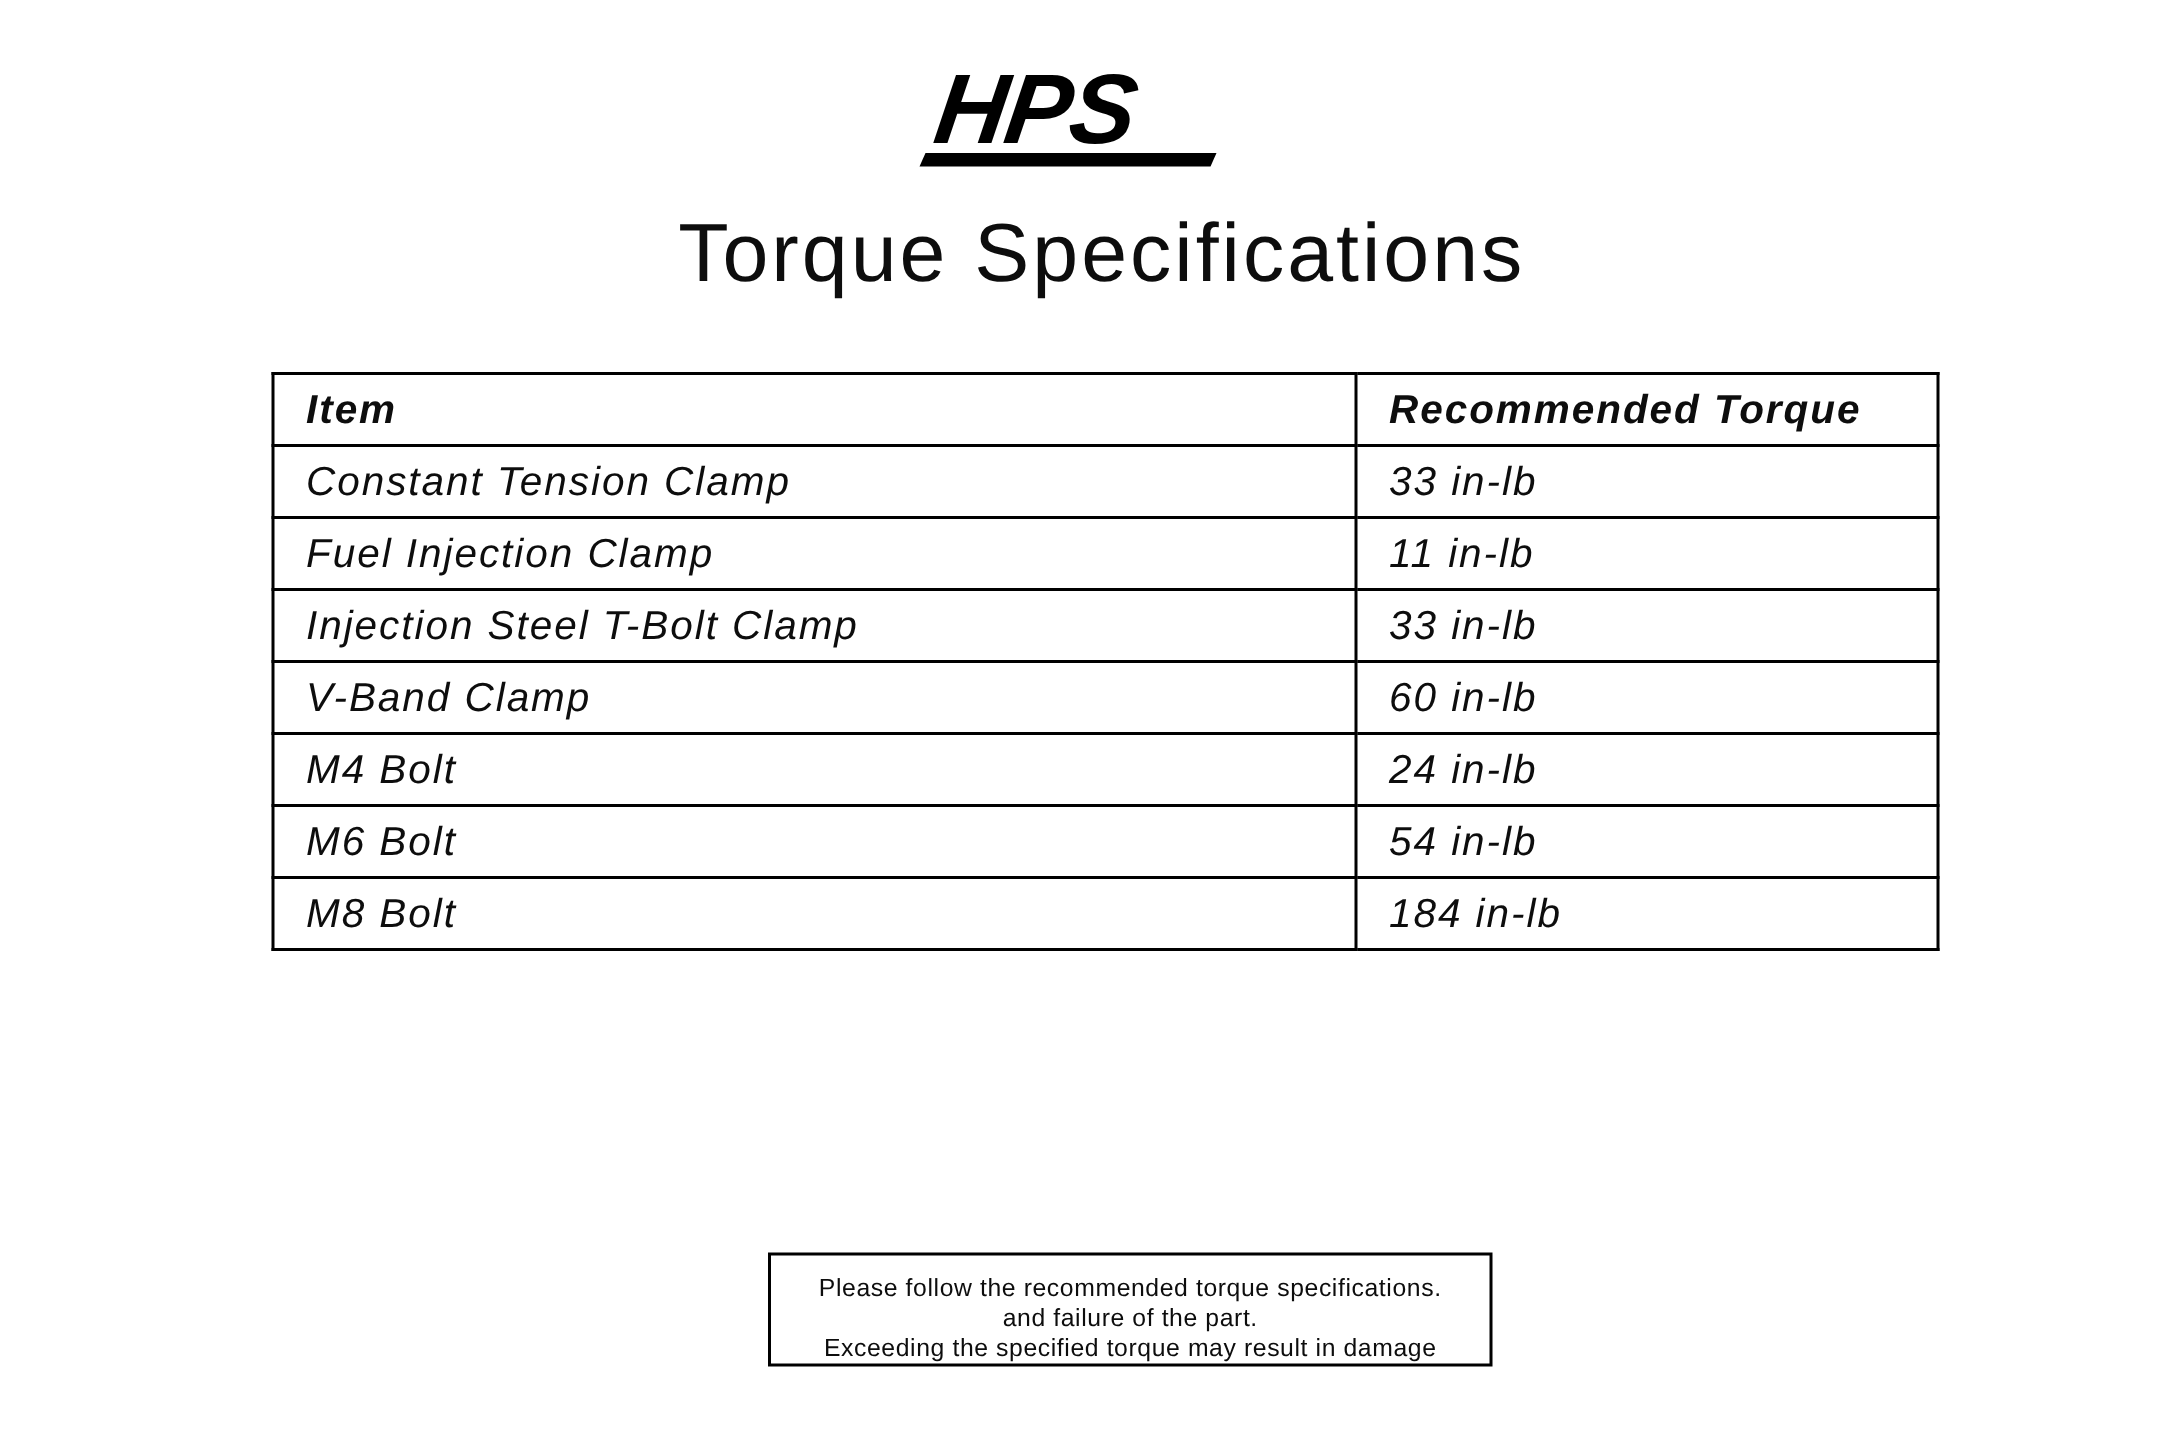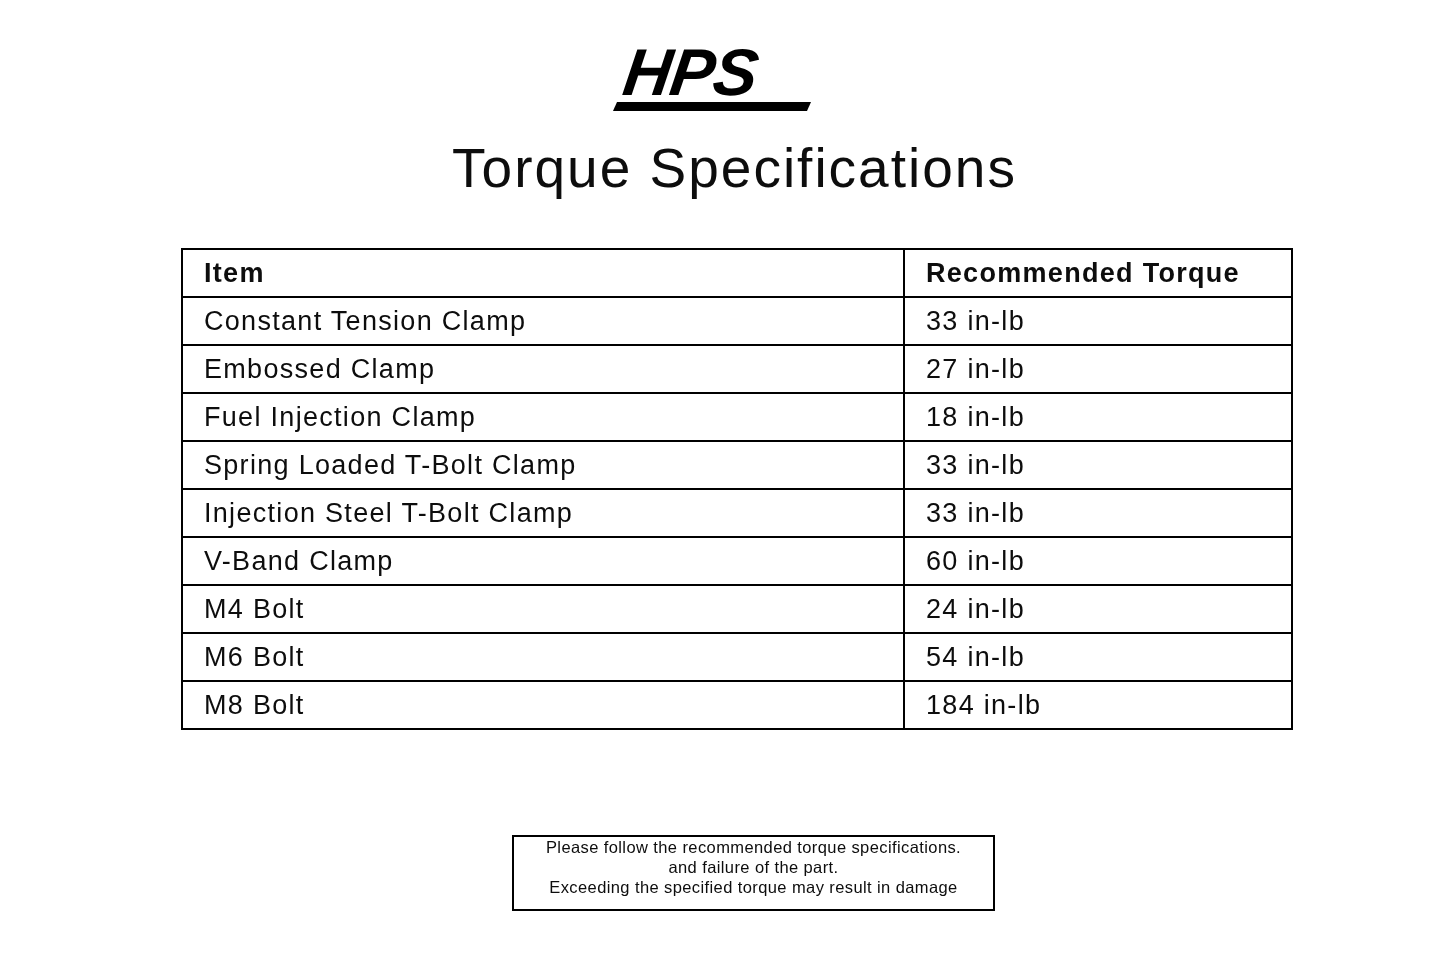--- a/index.html
+++ b/index.html
@@ -50,32 +50,33 @@
     border: 2px solid #000000;
     height: 48px;
     padding: 0 0 0 21px;
     font-size: 27px;
     letter-spacing: 1.3px;
     text-align: left;
     vertical-align: middle;
     white-space: nowrap;
     overflow: hidden;
     color: #0d0d0d;
+    font-style: italic;
   }
   table.spec-table th { font-weight: 700; }
   table.spec-table td { font-weight: 400; }
   .note-box {
     position: absolute;
     left: 512px;
     top: 835px;
     width: 483px;
     height: 76px;
     border: 2px solid #000000;
     text-align: center;
-    padding-top: 0;
+    padding-top: 12px;
   }
   .note-line {
     font-size: 16.5px;
     line-height: 20px;
     letter-spacing: 0.4px;
     color: #0d0d0d;
     white-space: nowrap;
   }
 </style>
 </head>
@@ -104,30 +105,22 @@
         <th>Item</th>
         <th>Recommended Torque</th>
       </tr>
     </thead>
     <tbody>
       <tr>
         <td>Constant Tension Clamp</td>
         <td>33 in-lb</td>
       </tr>
       <tr>
-        <td>Embossed Clamp</td>
-        <td>27 in-lb</td>
-      </tr>
-      <tr>
         <td>Fuel Injection Clamp</td>
-        <td>18 in-lb</td>
-      </tr>
-      <tr>
-        <td>Spring Loaded T-Bolt Clamp</td>
-        <td>33 in-lb</td>
+        <td>11 in-lb</td>
       </tr>
       <tr>
         <td>Injection Steel T-Bolt Clamp</td>
         <td>33 in-lb</td>
       </tr>
       <tr>
         <td>V-Band Clamp</td>
         <td>60 in-lb</td>
       </tr>
       <tr>

